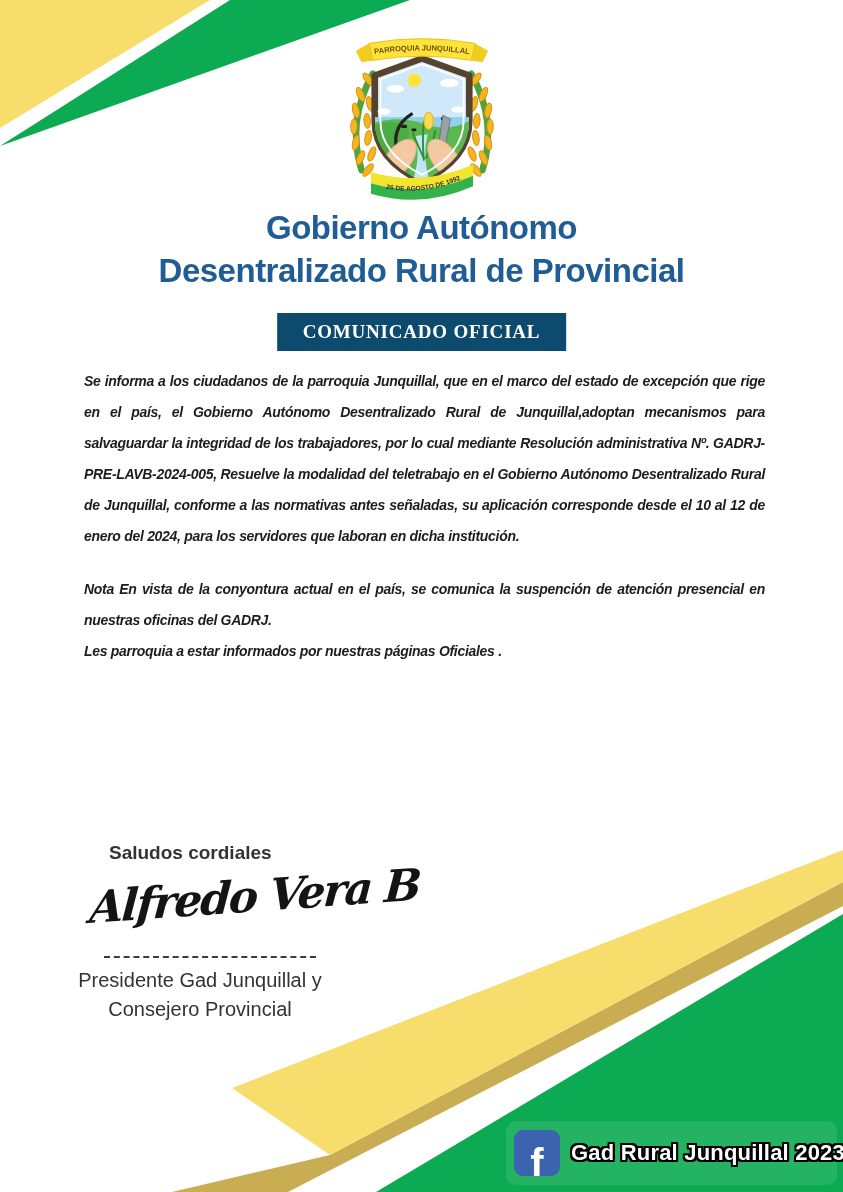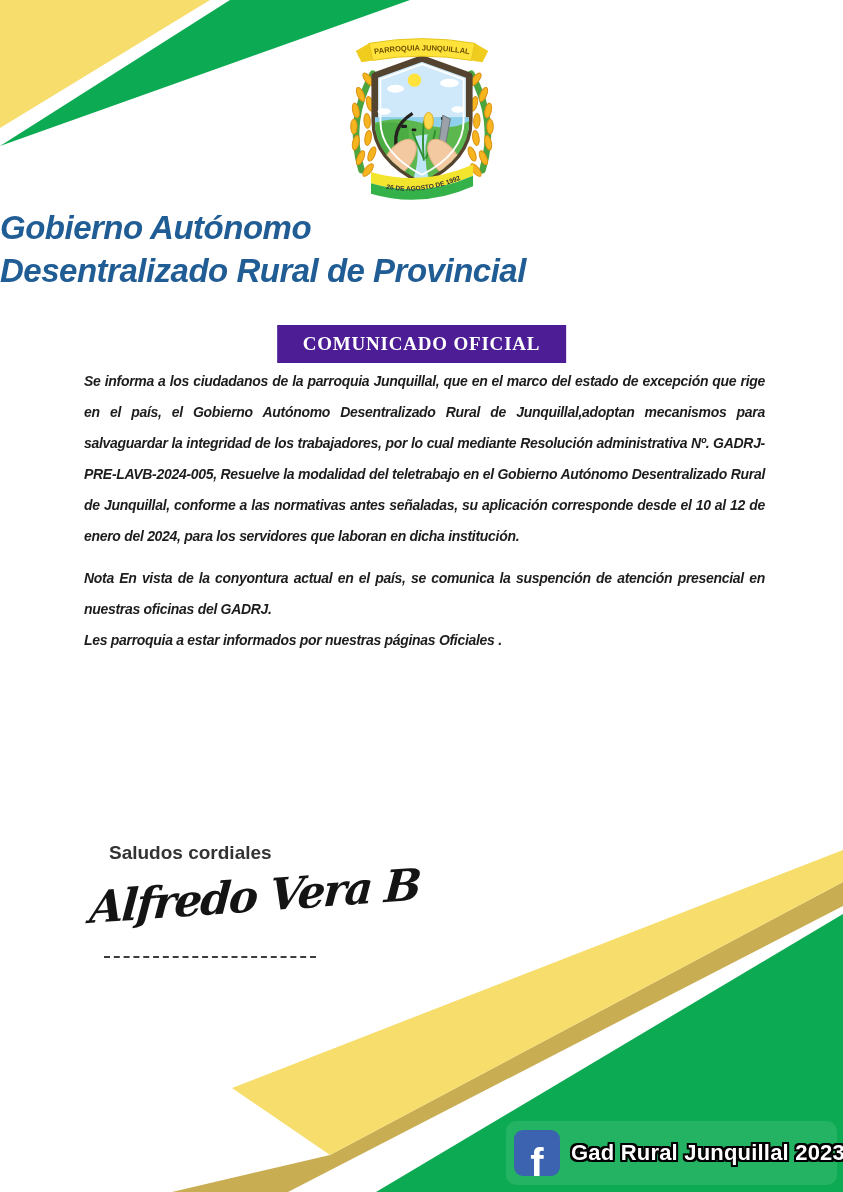--- a/index.html
+++ b/index.html
@@ -3,37 +3,37 @@
 <meta charset="utf-8">
 <style>
   html,body{margin:0;padding:0;background:#9a9a9a;}
   .page{
     position:relative;width:843px;height:1192px;background:#ffffff;
     overflow:hidden;font-family:"Liberation Sans",sans-serif;margin:0 auto;
   }
   .decor{position:absolute;left:0;top:0;width:843px;height:1192px;pointer-events:none;}
   .emblem{position:absolute;left:50%;top:26px;transform:translateX(-50%);width:208px;height:186px;}
   .title{
-    position:absolute;left:0;top:206px;width:100%;
-    color:#215d95;font-style:italic;font-weight:700;font-size:33px;line-height:43px;letter-spacing:-0.5px;
+    position:absolute;left:0;top:206px;width:100%;text-align:center;
+    color:#215d95;font-weight:700;font-size:33px;line-height:43px;letter-spacing:-0.5px;
   }
   .badge{
     position:absolute;left:50%;top:313px;transform:translateX(-50%);
-    background:#4c1d95;color:#ffffff;font-family:"Liberation Serif",serif;
+    background:#0c4a6e;color:#ffffff;font-family:"Liberation Serif",serif;
     font-weight:700;font-size:19px;letter-spacing:0.8px;
-    padding:8px 26px;white-space:nowrap;margin-top:12px;
+    padding:8px 26px;white-space:nowrap;
   }
   .bodytext{
     position:absolute;left:84px;top:366px;width:681px;
     color:#1d1d1d;font-weight:700;font-style:italic;
     font-size:14px;line-height:31px;letter-spacing:-0.3px;
     text-align:justify;
   }
   .bodytext p{margin:0;}
-  .bodytext p.gap{margin-top:11px;}
+  .bodytext p.gap{margin-top:22px;}
   .salutation{
     position:absolute;left:109px;top:842px;
     color:#333333;font-weight:700;font-size:19px;
   }
   .signature{
     position:absolute;left:88px;top:882px;width:260px;
     font-family:"DejaVu Serif",serif;font-style:italic;font-weight:700;
     font-size:44px;color:#141414;letter-spacing:-2px;
     transform:rotate(-4deg) skewX(-8deg);transform-origin:left bottom;white-space:nowrap;
   }
@@ -177,20 +177,24 @@
 
   <div class="bodytext">
     <p>Se informa a los ciudadanos de la parroquia Junquillal, que en el marco del estado de excepción que rige en el país, el Gobierno Autónomo Desentralizado Rural de Junquillal,adoptan mecanismos para salvaguardar la integridad de los trabajadores, por lo cual mediante Resolución administrativa Nº. GADRJ-PRE-LAVB-2024-005, Resuelve la modalidad del teletrabajo en el Gobierno Autónomo Desentralizado Rural de Junquillal, conforme a las normativas antes señaladas, su aplicación corresponde desde el 10 al 12 de enero del 2024, para los servidores que laboran en dicha institución.</p>
     <p class="gap">Nota En vista de la conyontura actual en el país, se comunica la suspención de atención presencial en nuestras oficinas del GADRJ.</p>
     <p>Les parroquia a estar informados por nuestras páginas Oficiales .</p>
   </div>
 
   <div class="salutation">Saludos cordiales</div>
   <div class="signature">Alfredo Vera B</div>
   <div class="dashline"></div>
+  <div class="role">
+    <div>Presidente Gad Junquillal y</div>
+    <div>Consejero Provincial</div>
+  </div>
 
   <div class="fb-panel">
     <div class="fb-icon">
         <span>f</span>
       </div>
     <div class="fb-label">Gad Rural Junquillal 2023 -2027</div>
   </div>
 
 </div>
 

